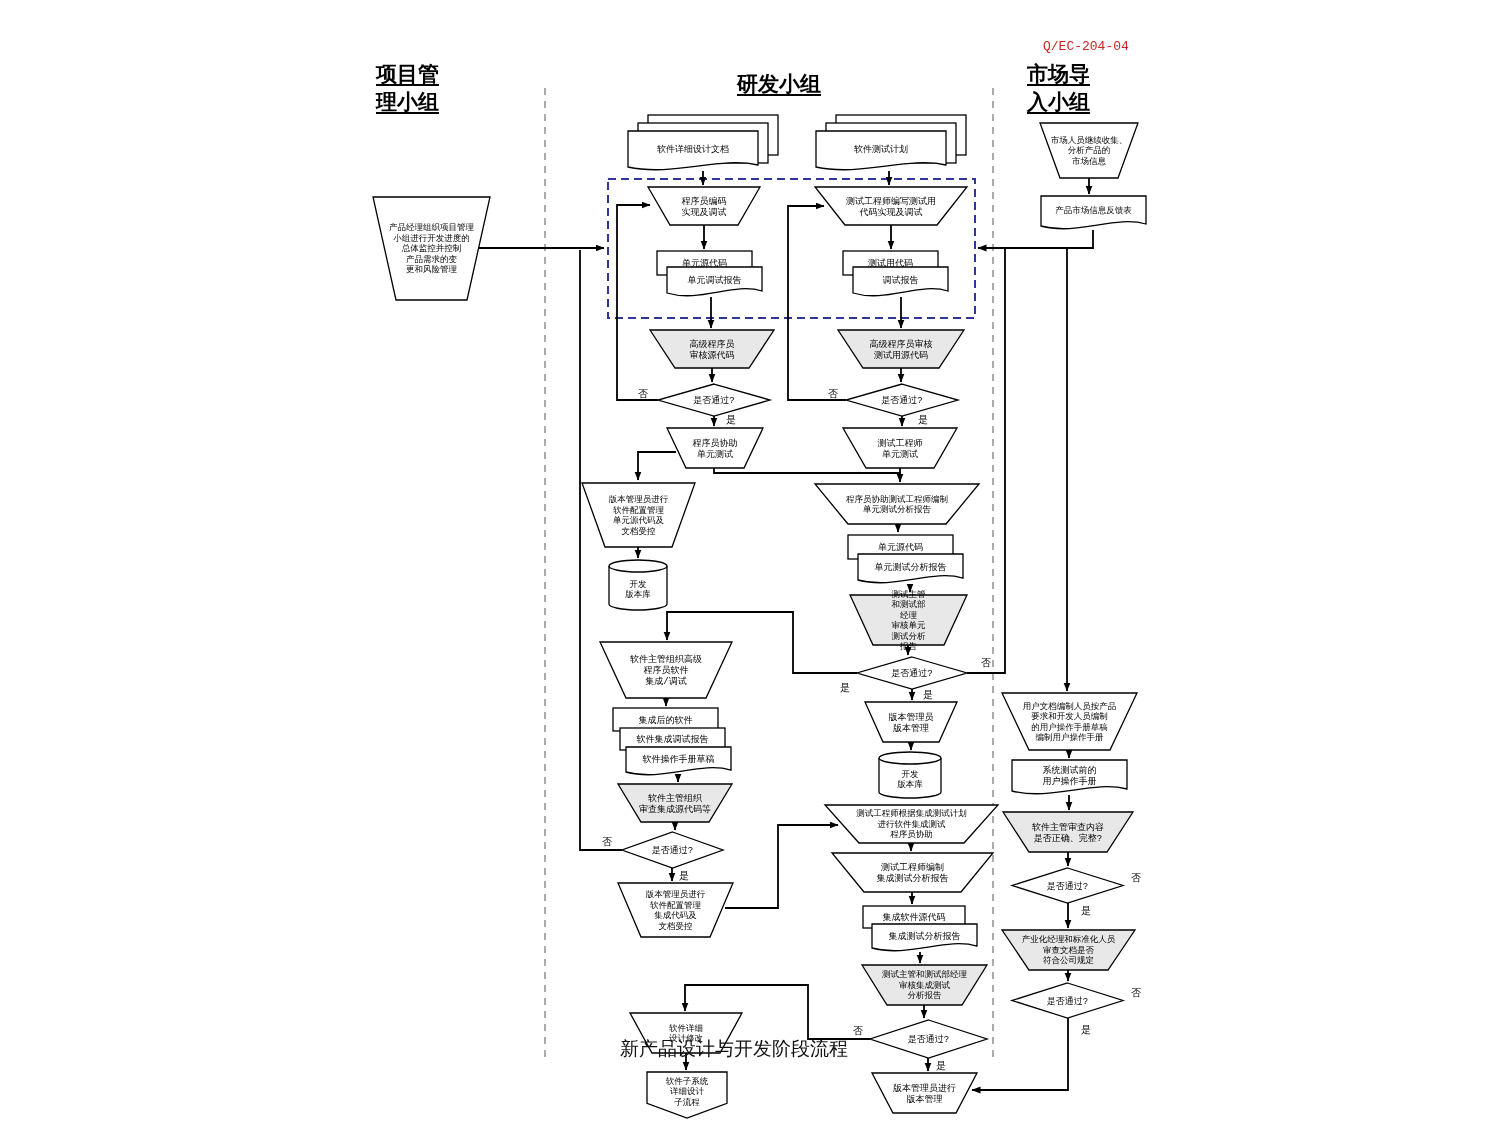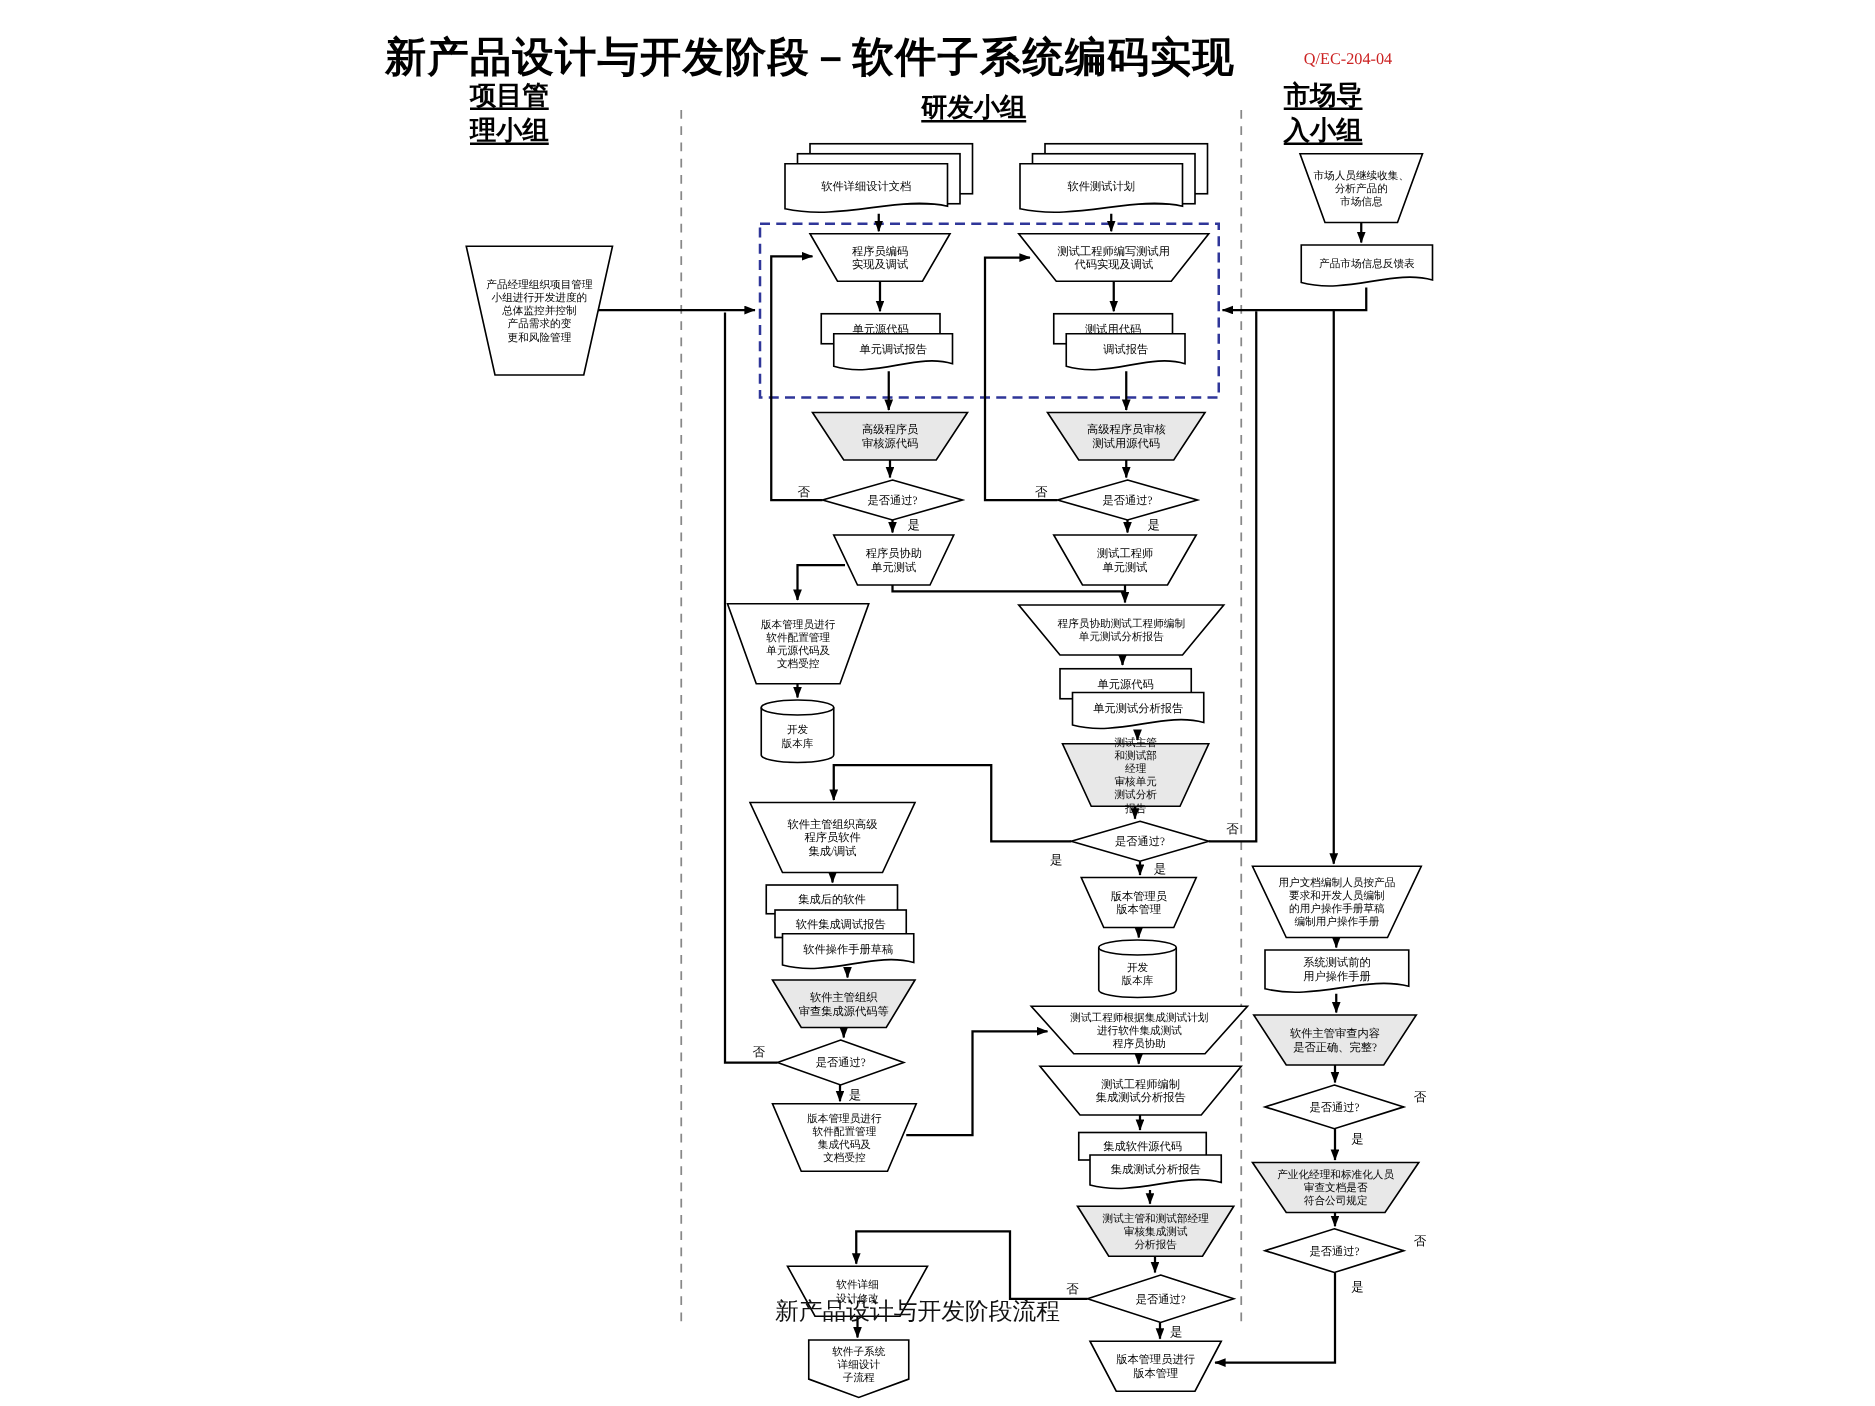--- a/index.html
+++ b/index.html
@@ -1,34 +1,33 @@
 <!DOCTYPE html>
 <html><head>
 <meta charset="utf-8">
 <style>
   html,body{margin:0;padding:0;background:#fff;}
   .stage{position:relative;width:1296px;height:1125px;background:#ffffff;overflow:hidden;
-         font-family:Liberation Serif, serif;}
+         font-family:Liberation Mono, monospace;}
   .doc-number{position:absolute;left:1043px;top:39px;font-size:13px;color:#cc2222;z-index:1;white-space:nowrap;}
   .title{position:absolute;left:0;right:0;top:24px;text-align:center;font-size:33px;font-weight:bold;
          color:#000;z-index:2;letter-spacing:1px;}
   .lane-header{position:absolute;text-align:left;font-weight:bold;font-size:21px;color:#000;line-height:28px;z-index:2;}
   .lane-header span{display:block;text-decoration:underline;text-underline-offset:3px;}
   .lane1{left:376px;top:62px;width:120px;}
   .lane2{left:737px;top:72px;width:120px;}
   .lane3{left:1027px;top:62px;width:120px;}
   .caption{position:absolute;left:620px;top:1036px;font-size:19px;color:#111;z-index:3;white-space:nowrap;}
   svg{position:absolute;left:0;top:0;z-index:1;}
 </style>
 </head>
 <body>
 
 <div class="stage">
   <div class="doc-number">Q/EC-204-04</div>
-  <div class="title">新产品设计与开发阶段－软件子系统编码实现</div>
 
   <div class="lane-header lane1">
     <span>项目管</span>
     <span>理小组</span>
   </div>
   <div class="lane-header lane2">
     <span>研发小组</span>
   </div>
   <div class="lane-header lane3">
     <span>市场导</span>

